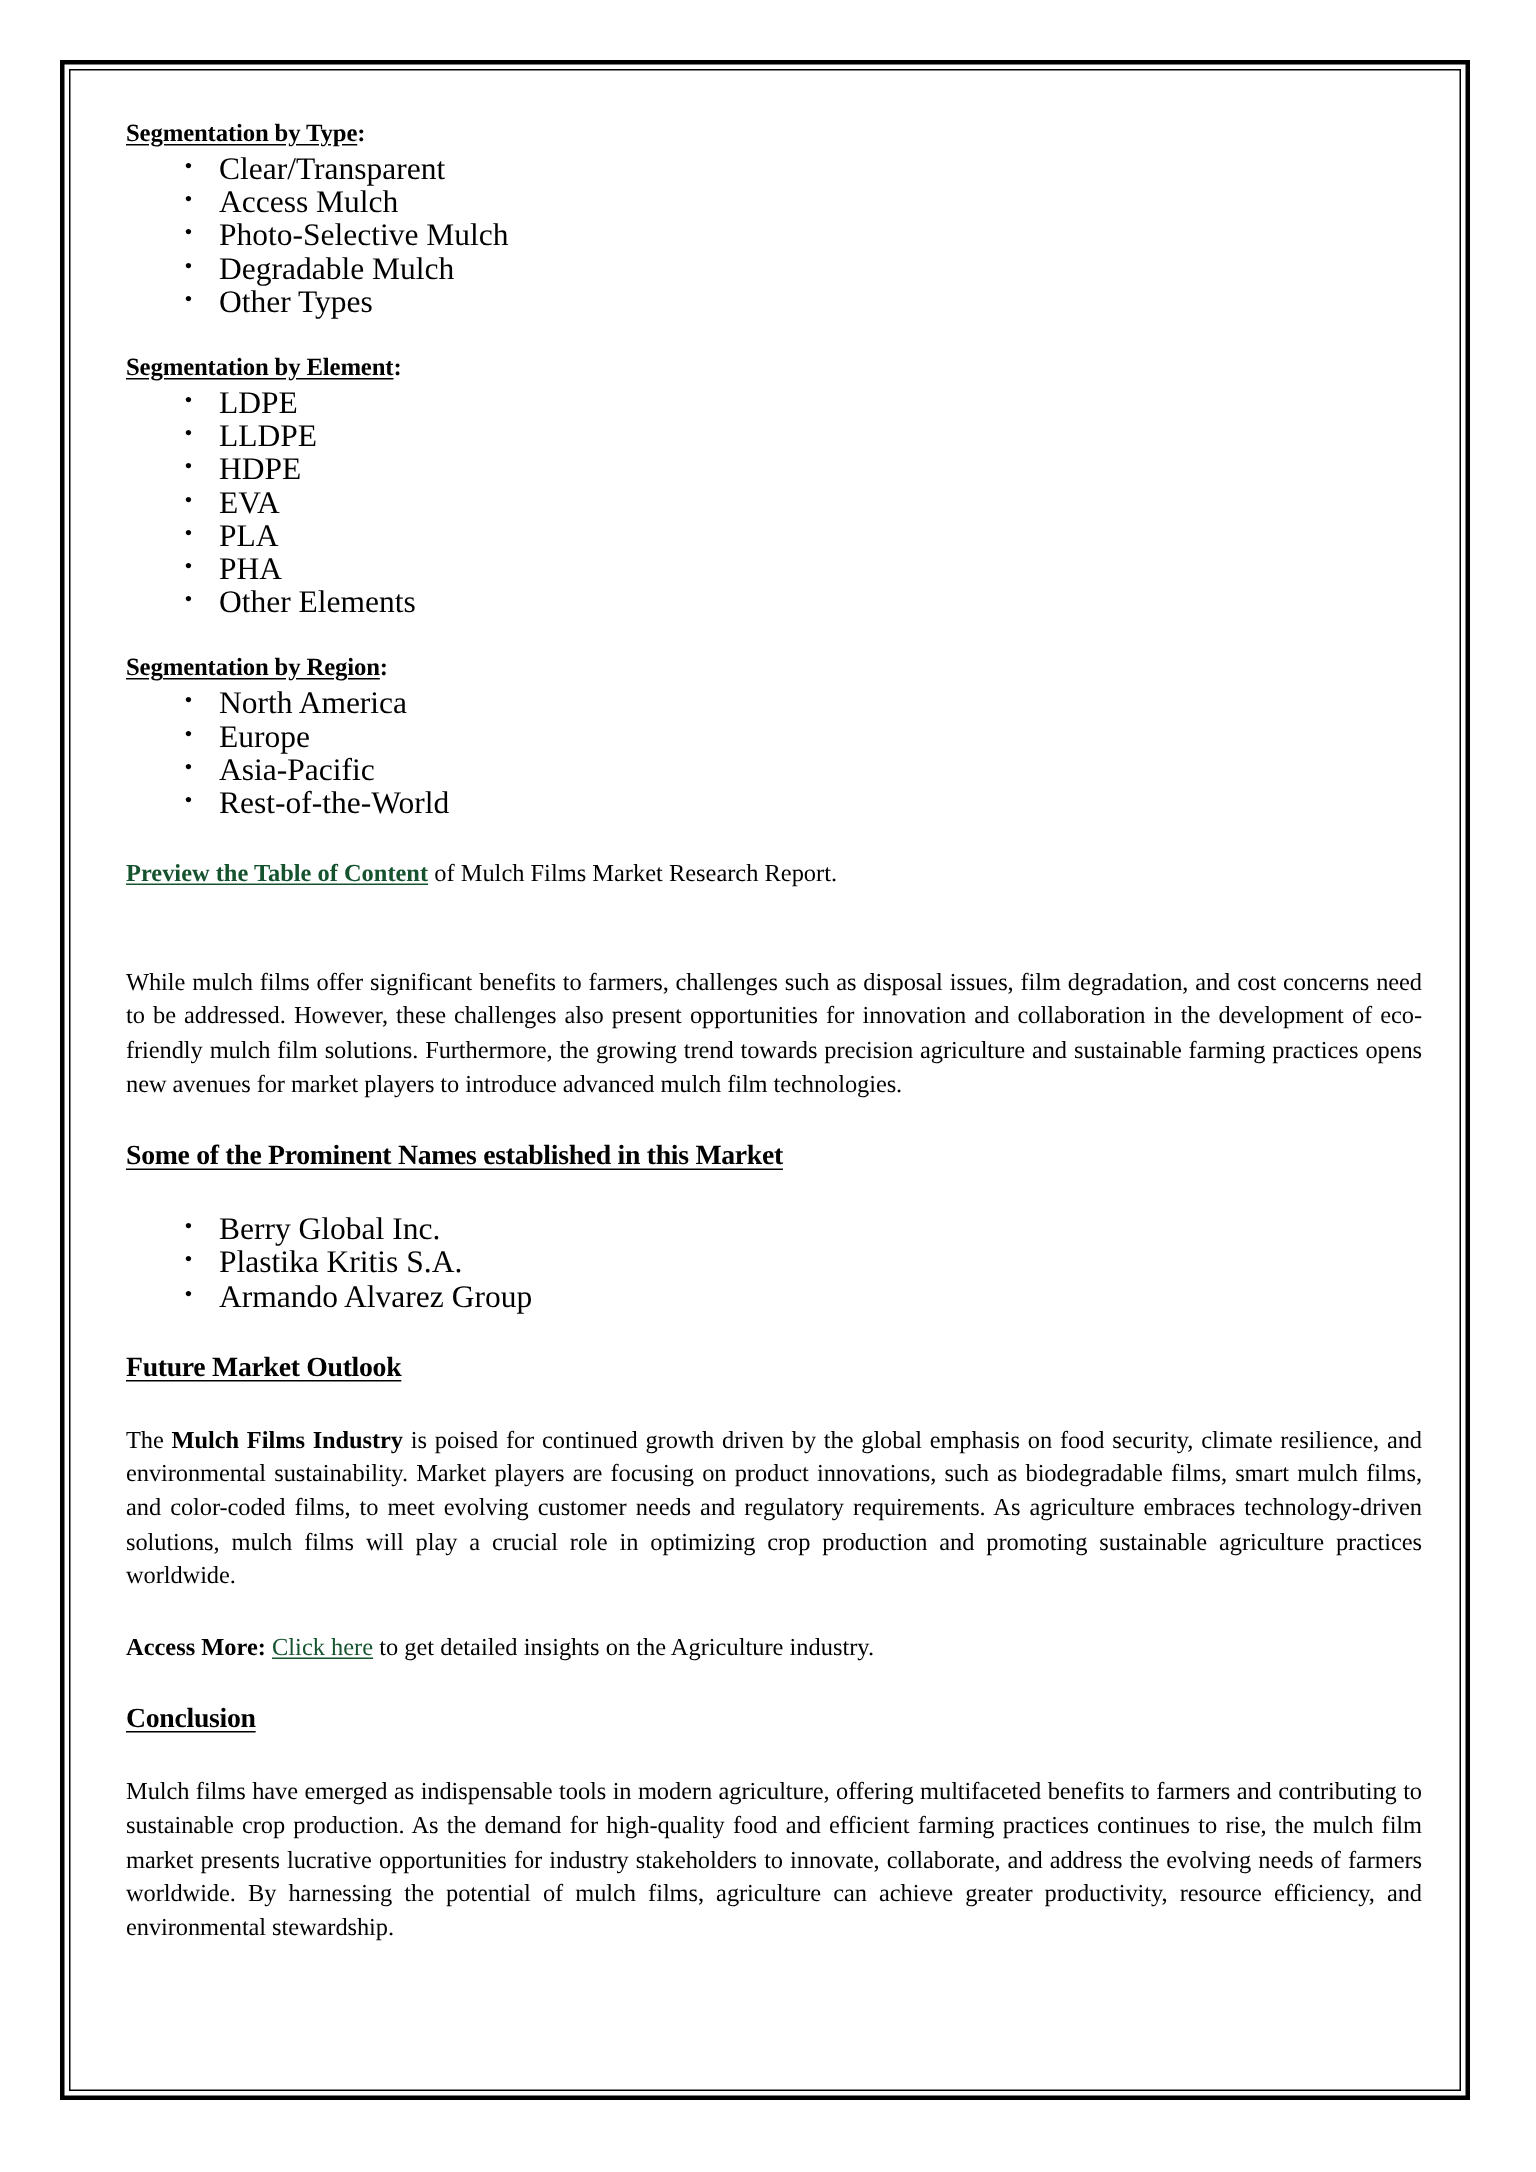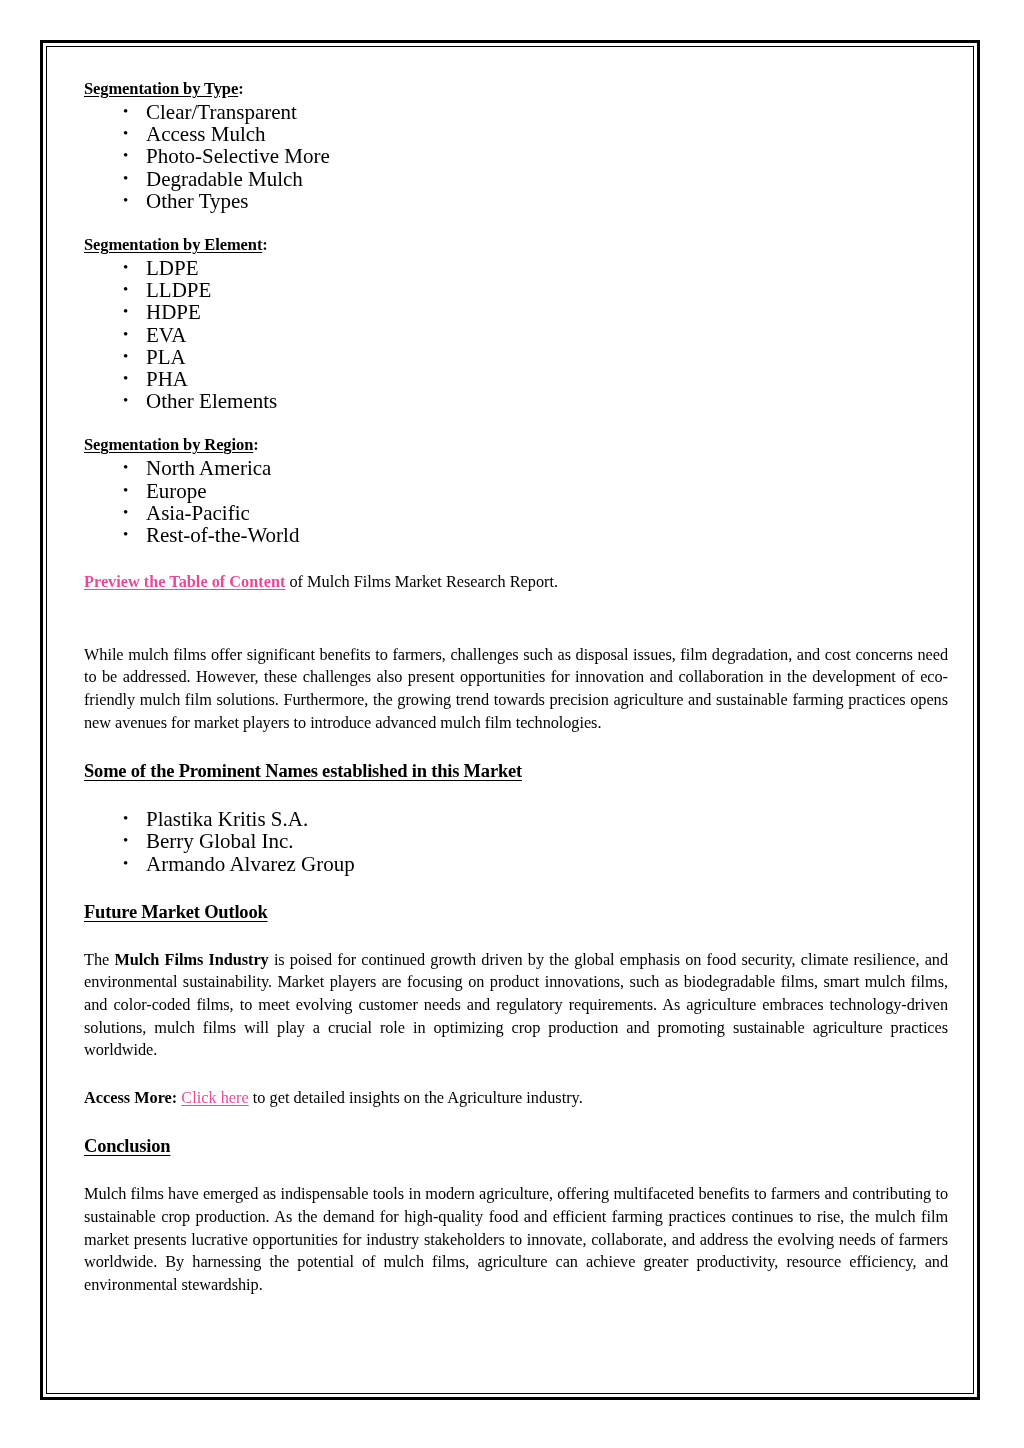--- a/index.html
+++ b/index.html
@@ -97,42 +97,42 @@
     margin: 0;
     letter-spacing: -0.2px;
   }
   h2.sect span.u {
     text-decoration: underline;
     text-underline-offset: 2.5px;
   }
 
   a.link,
   .link {
-    color: #ec4899;
+    color: #14532d;
     text-decoration: underline;
     text-underline-offset: 2px;
   }
   .link.bold { font-weight: bold; }
 
   b, .b { font-weight: bold; }
 
   .line { margin: 0; font-size: 16.3px; line-height: 22.6px; }
 </style>
 </head>
 <body>
 
 <div class="page">
   <div class="page-inner">
     <div class="content">
 
       <div class="seg-head"><span class="u">Segmentation by Type</span><span>:</span></div>
       <ul class="bullets">
         <li>Clear/Transparent</li>
         <li>Access Mulch</li>
-        <li>Photo-Selective More</li>
+        <li>Photo-Selective Mulch</li>
         <li>Degradable Mulch</li>
         <li>Other Types</li>
       </ul>
 
       <div class="gap-sm"></div>
 
       <div class="seg-head"><span class="u">Segmentation by Element</span><span>:</span></div>
       <ul class="bullets">
         <li>LDPE</li>
         <li>LLDPE</li>
@@ -164,22 +164,22 @@
 
       <p class="body">While mulch films offer significant benefits to farmers, challenges such as disposal issues, film degradation, and cost concerns need to be addressed. However, these challenges also present opportunities for innovation and collaboration in the development of eco-friendly mulch film solutions. Furthermore, the growing trend towards precision agriculture and sustainable farming practices opens new avenues for market players to introduce advanced mulch film technologies.</p>
 
       <div class="gap-md"></div>
 
       <h2 class="sect"><span class="u">Some of the Prominent Names established in this Market</span></h2>
 
       <div class="gap-md"></div>
 
       <ul class="bullets">
+        <li>Berry Global Inc.</li>
         <li>Plastika Kritis S.A.</li>
-        <li>Berry Global Inc.</li>
         <li>Armando Alvarez Group</li>
       </ul>
 
       <div class="gap-md"></div>
 
       <h2 class="sect"><span class="u">Future Market Outlook</span></h2>
 
       <div class="gap-md"></div>
 
       <p class="body"><span>The </span><b>Mulch Films Industry</b><span> is poised for continued growth driven by the global emphasis on food security, climate resilience, and environmental sustainability. Market players are focusing on product innovations, such as biodegradable films, smart mulch films, and color-coded films, to meet evolving customer needs and regulatory requirements. As agriculture embraces technology-driven solutions, mulch films will play a crucial role in optimizing crop production and promoting sustainable agriculture practices worldwide.</span></p>

